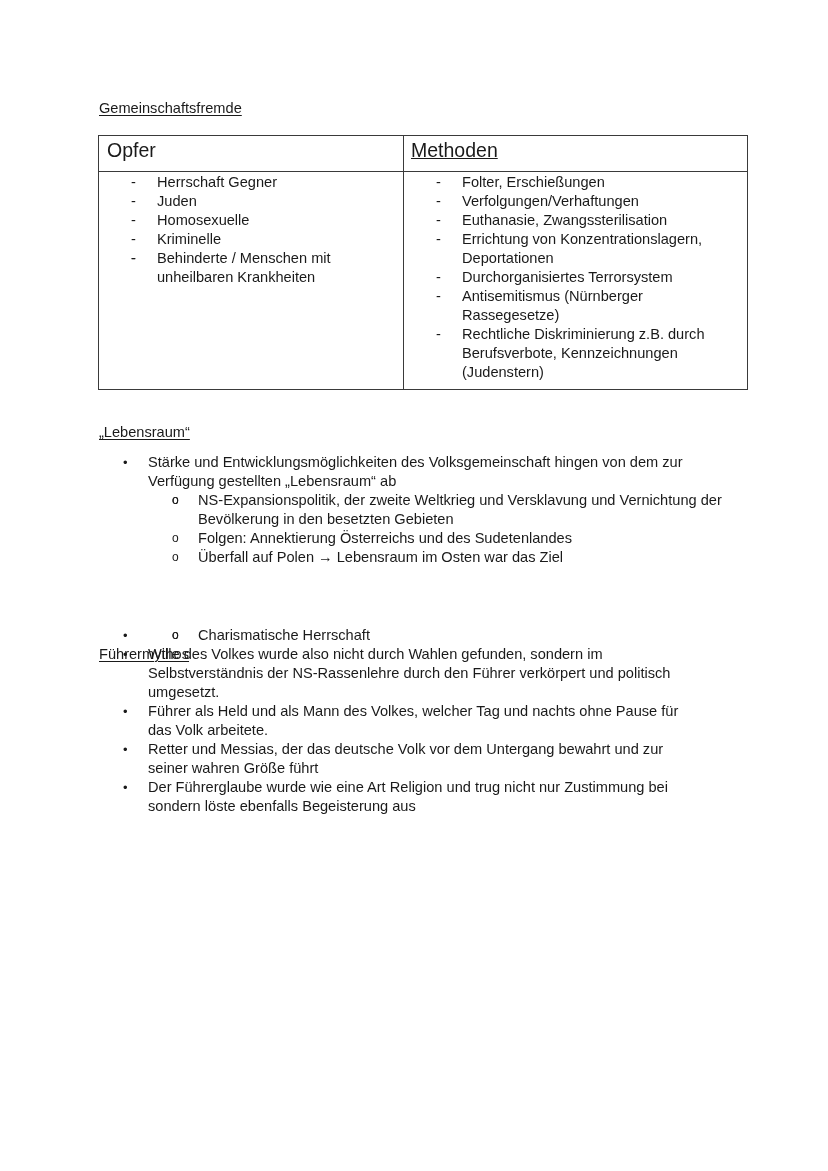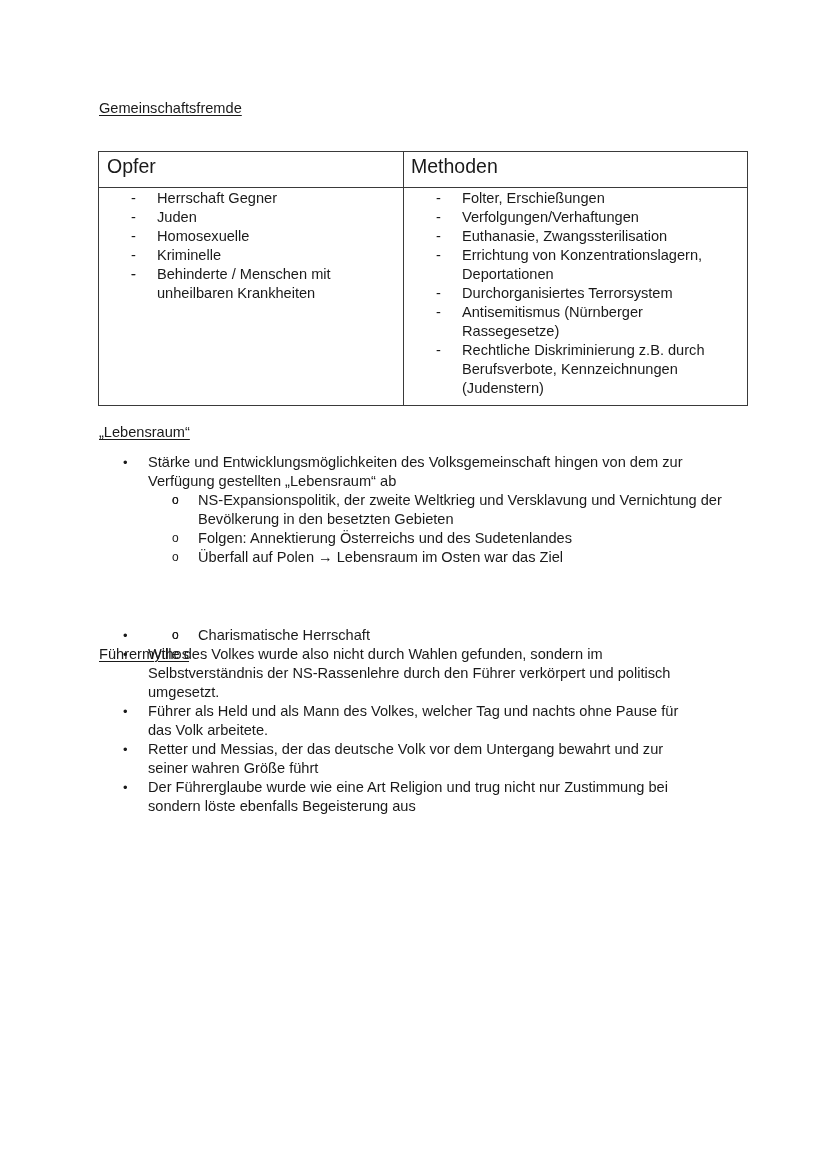--- a/index.html
+++ b/index.html
@@ -31,21 +31,20 @@
   }
   
   .tbl {
     position: absolute;
     left: 98px;
     top: 135px;
     width: 650px;
     height: 255px;
     border: 1.3px solid #3a3a3a;
     box-sizing: border-box;
-    margin-top: 16px;
   }
   .tbl .vline {
     position: absolute;
     left: 304px;
     top: 0;
     bottom: 0;
     width: 0;
     border-left: 1.3px solid #3a3a3a;
   }
   .tbl .hline {
@@ -55,21 +54,21 @@
     height: 0;
     border-top: 1.3px solid #3a3a3a;
   }
   .th {
     position: absolute;
     top: 2px;
     font-size: 19.5px;
     line-height: 24px;
   }
   .th.col1 { left: 8px; }
-  .th.col2 { left: 312px; }
+  .th.col2 { left: 312px; text-decoration: underline; }
   .dash-list {
     position: absolute;
     top: 37px;
     margin: 0;
     padding: 0;
     list-style: none;
   }
   .dash-list.col1 { left: 0; width: 300px; }
   .dash-list.col2 { left: 305px; width: 340px; }
   .dash-list li {

